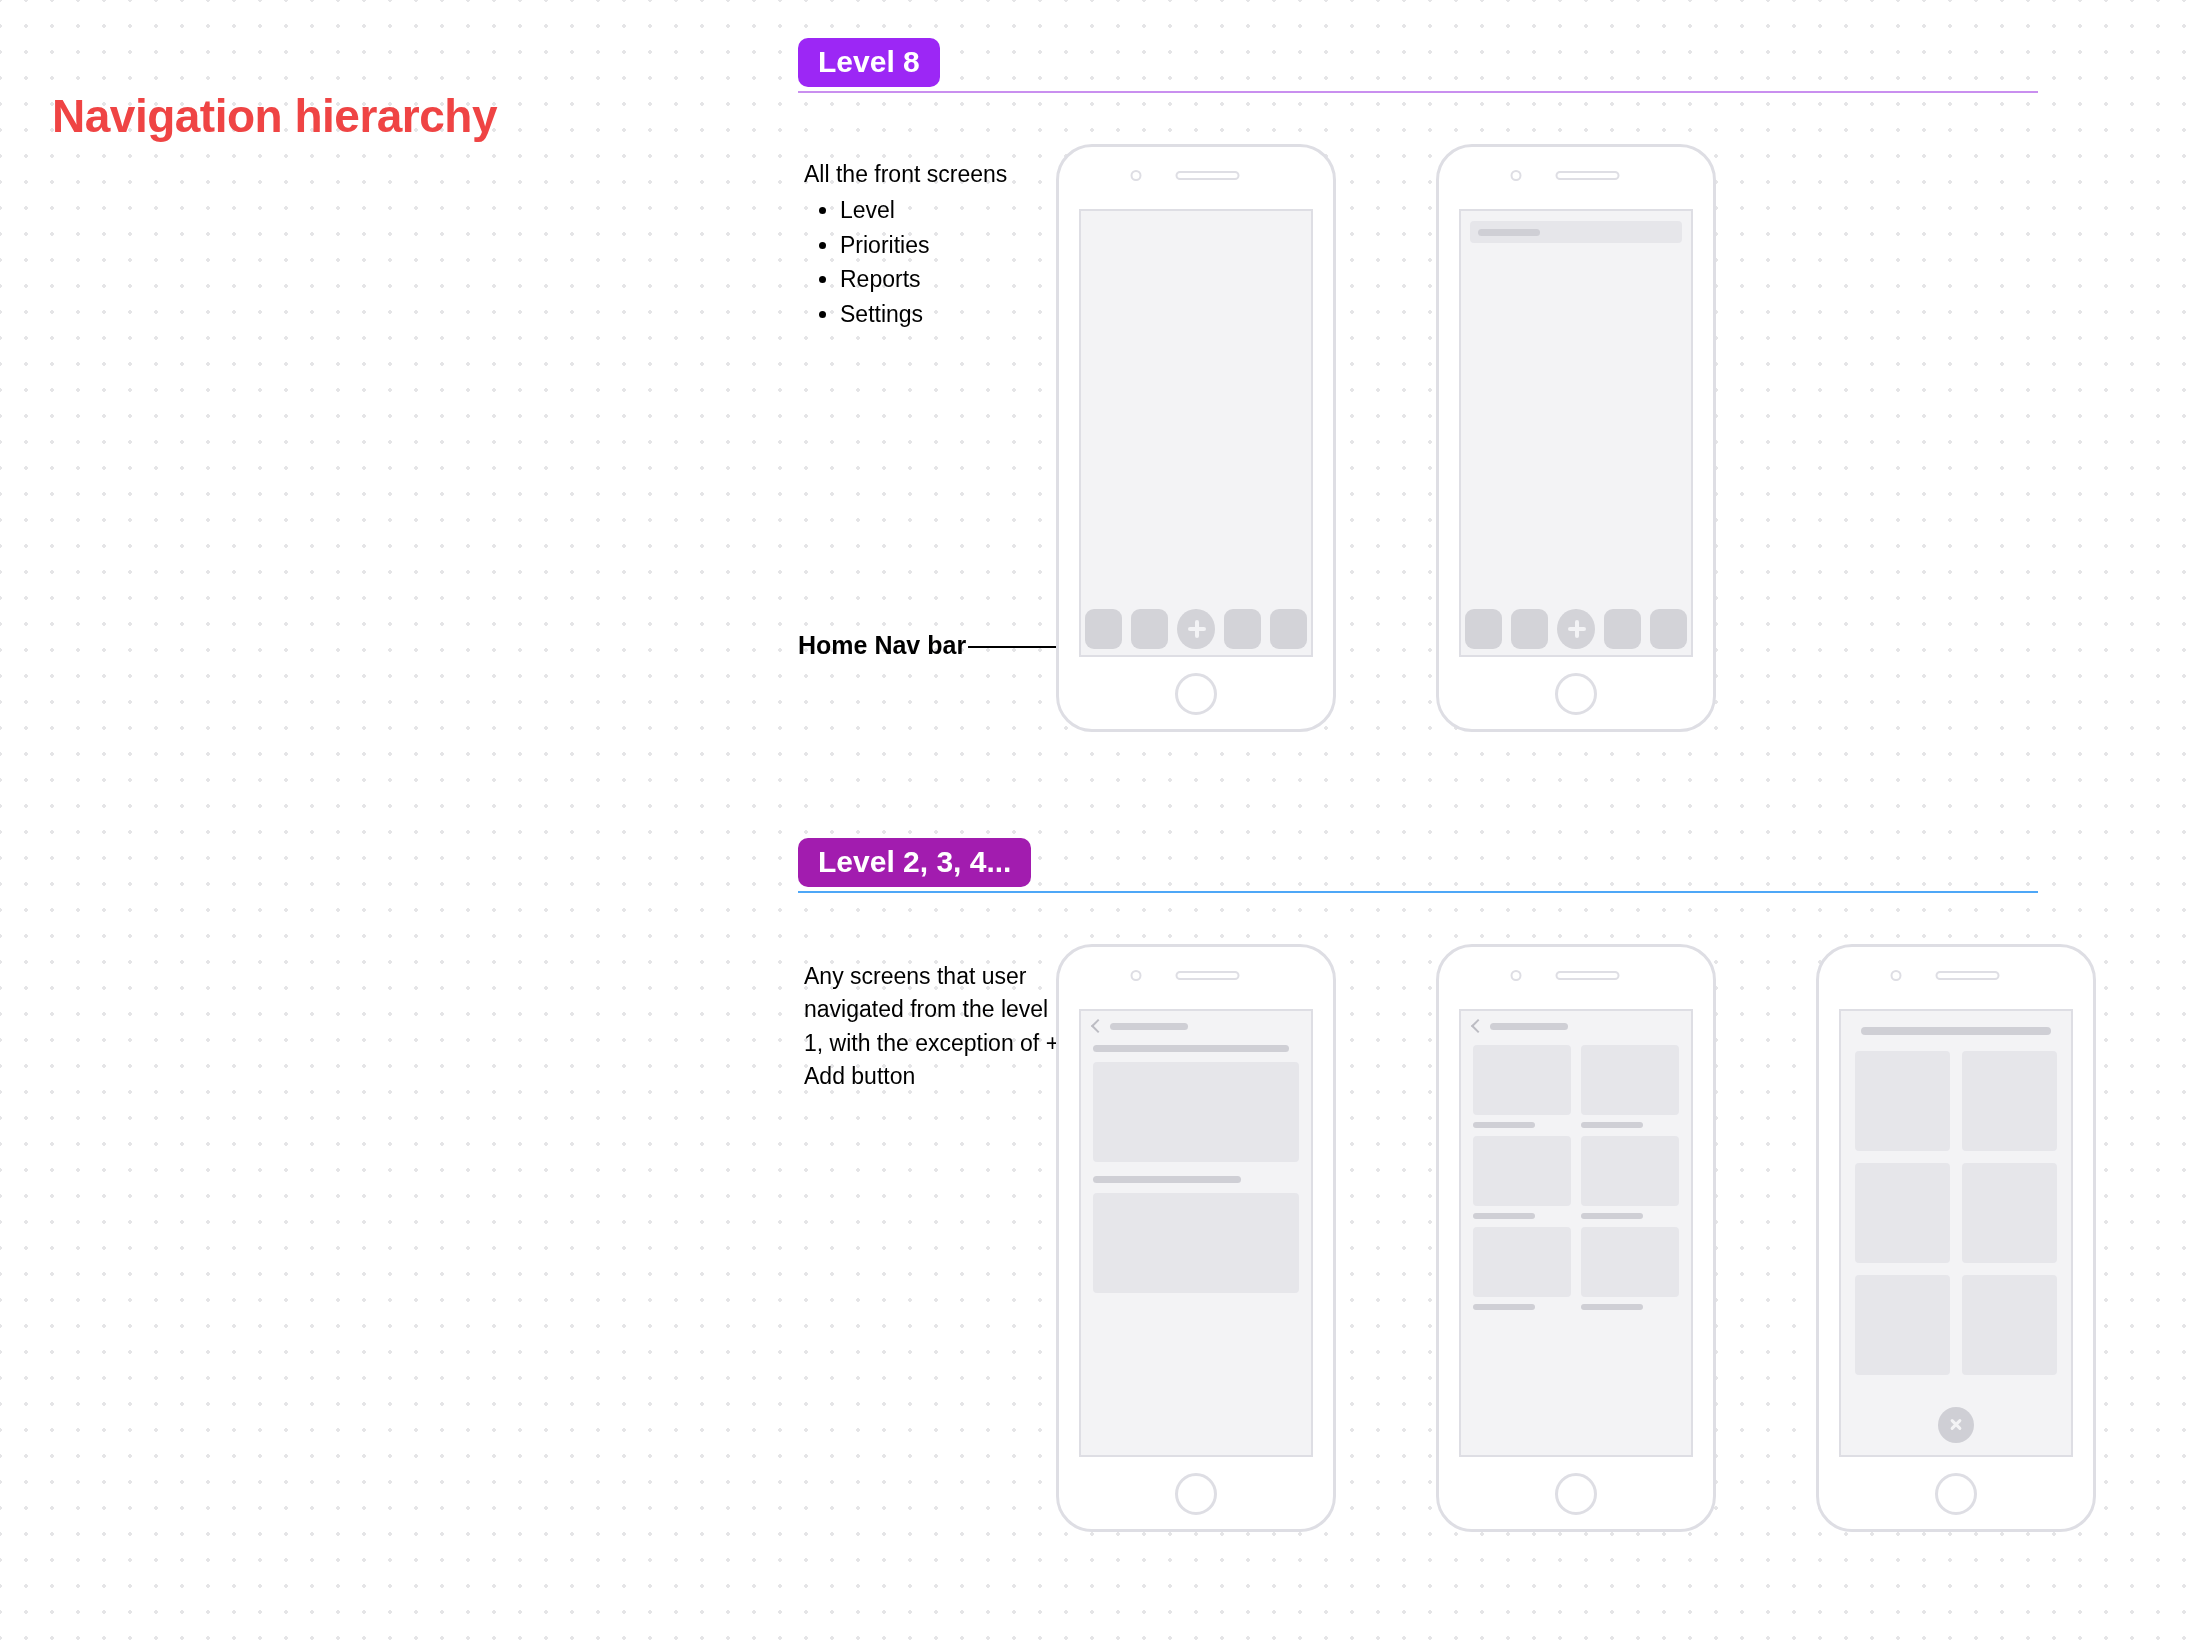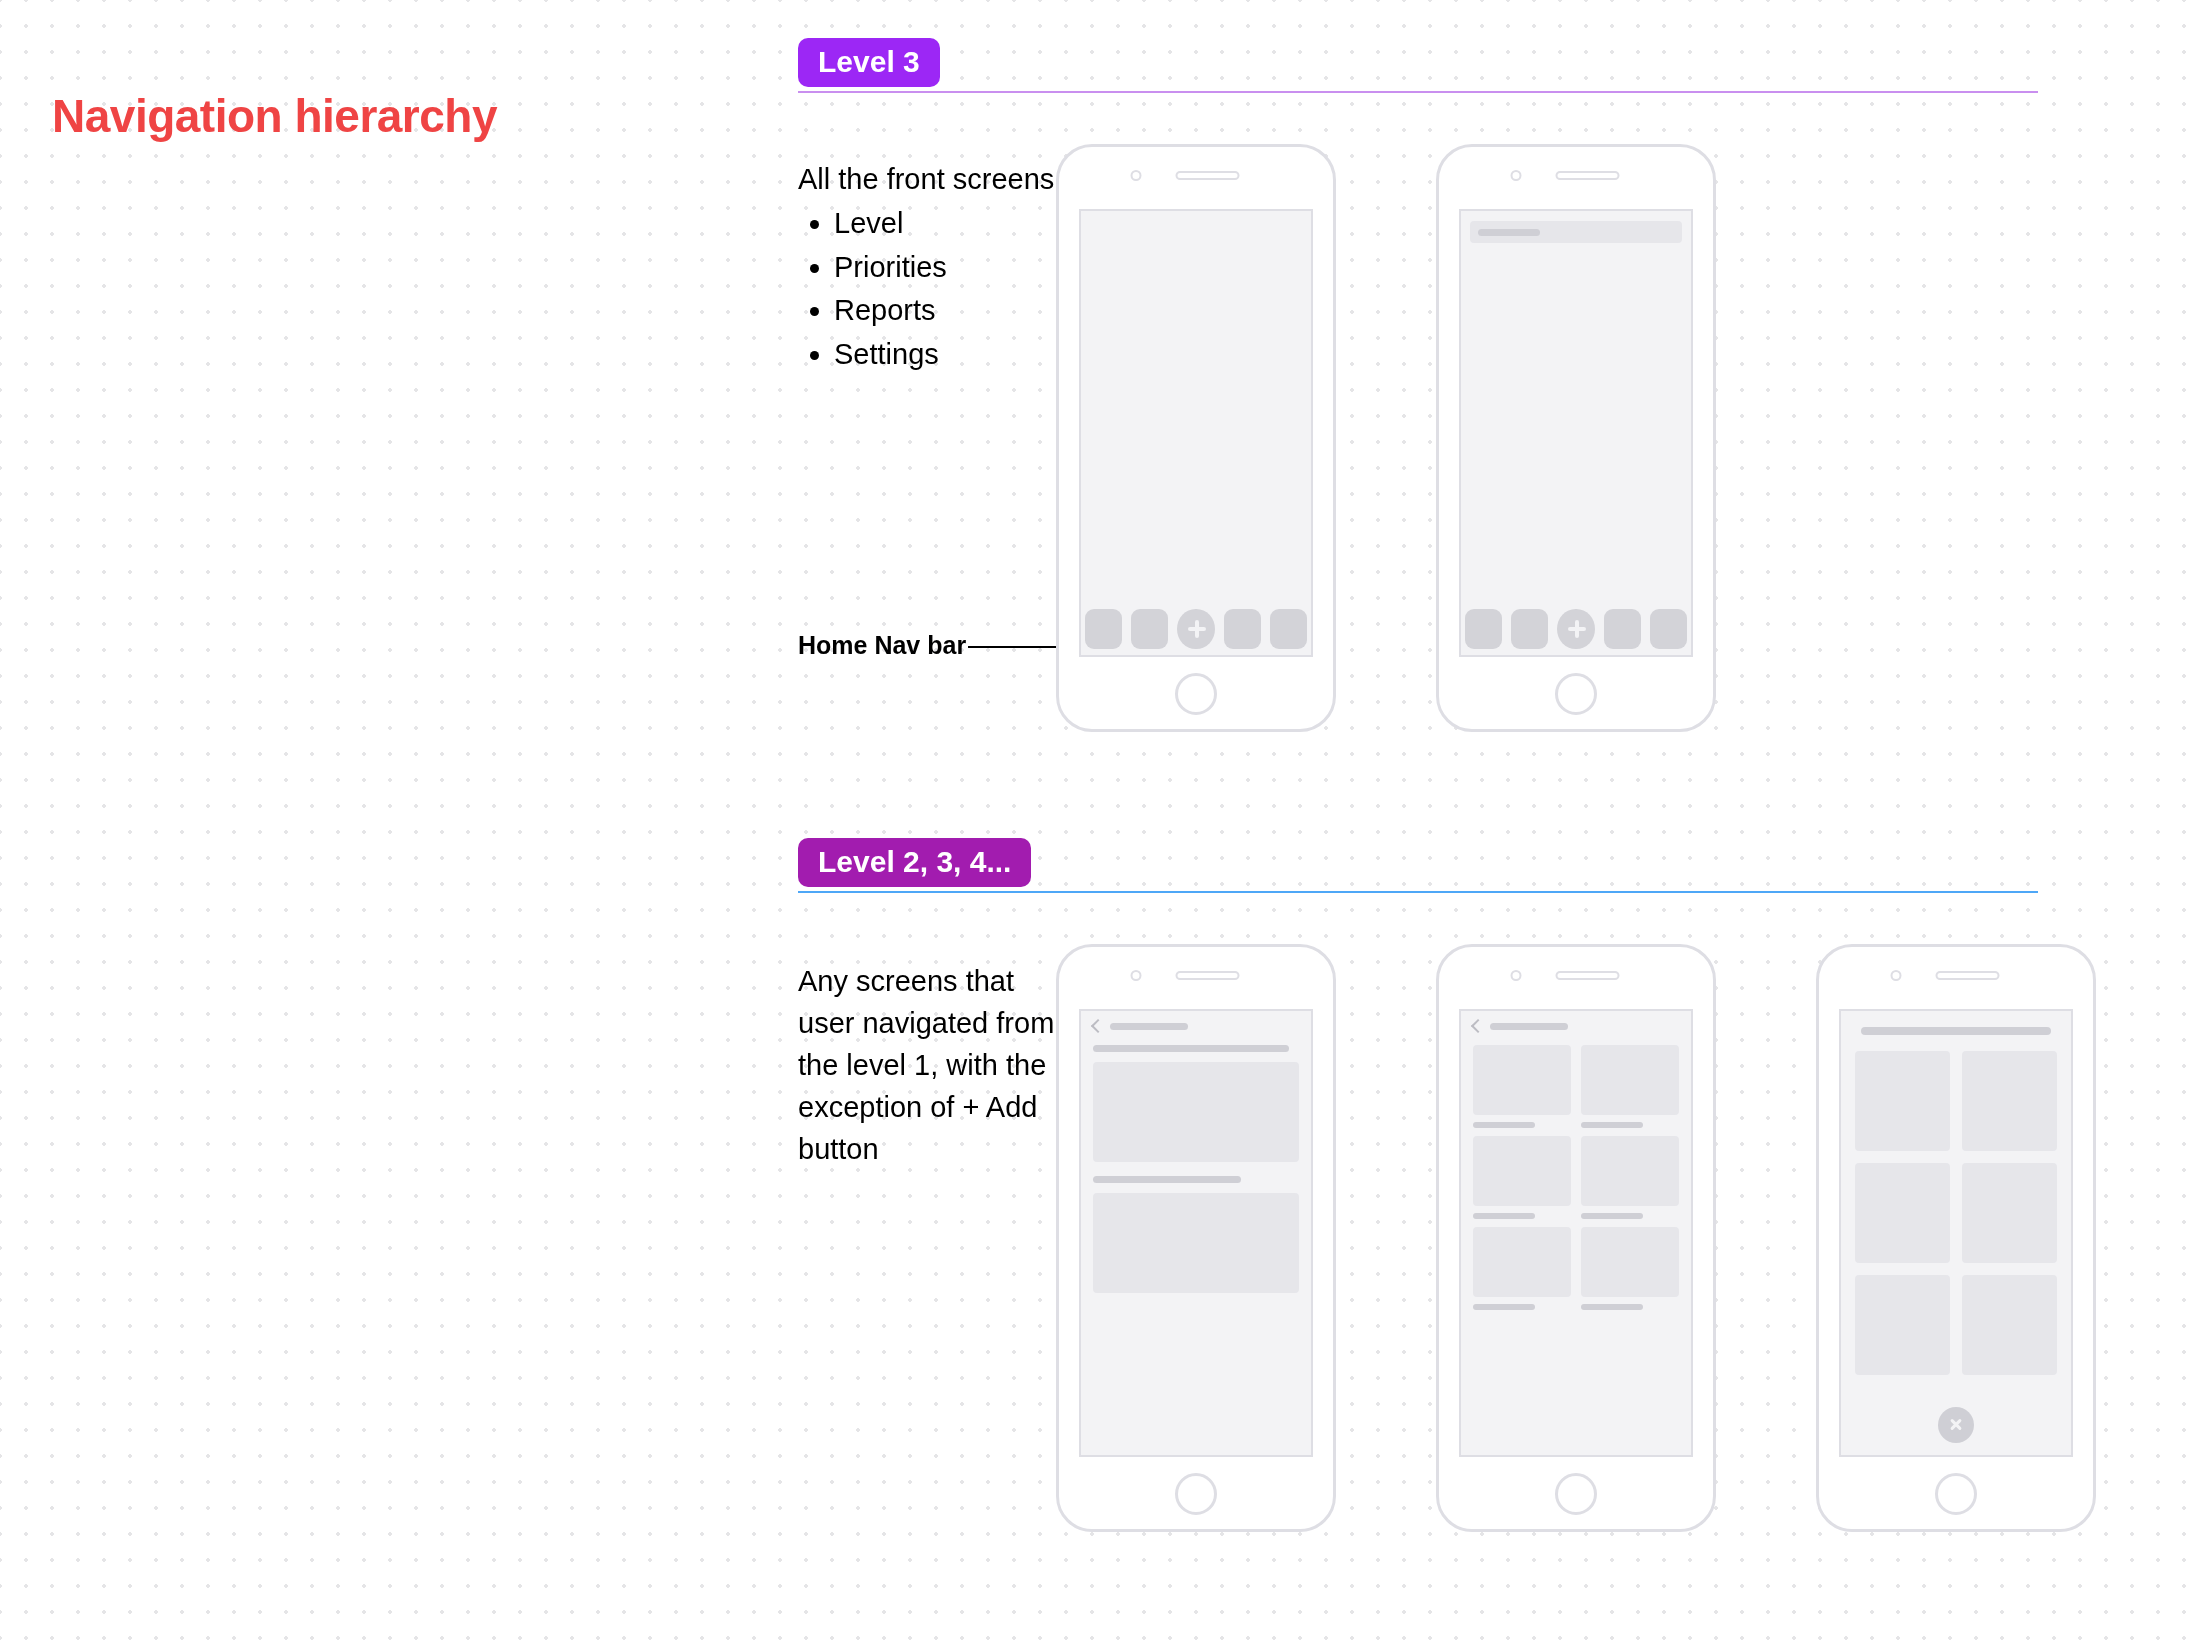--- a/index.html
+++ b/index.html
@@ -89,23 +89,24 @@
       left: 798px;
       top: 838px;
     }
     .section-2 .underline {
       width: 1240px;
     }
     
     
     .desc {
       position: absolute;
-      font-size: 29px;
+      font-size: 23px;
       color: #000;
       line-height: 1.45;
+      margin-left: 6px;
     }
     
     .desc-1 {
       left: 798px;
       top: 158px;
     }
     
     .desc-1 ul {
       margin-left: 36px;
       margin-top: 2px;
@@ -397,21 +398,21 @@
 <body>
 
 <div class="dot-grid"></div>
 <div class="content">
 
   <div class="title-block">
     <div class="title-main">Navigation hierarchy</div>
   </div>
 
   <div class="section-header section-1">
-    <span class="pill" style="background: rgb(156, 39, 245);">Level 3</span>
+    <span class="pill" style="background: rgb(156, 39, 245);">Level 8</span>
     <div class="underline" style="background: rgb(201, 143, 239);"></div>
   </div>
 
   <div class="desc desc-1">
     <div>All the front screens</div>
     <ul>
       <li>Level</li>
       <li>Priorities</li>
       <li>Reports</li>
       <li>Settings</li>

